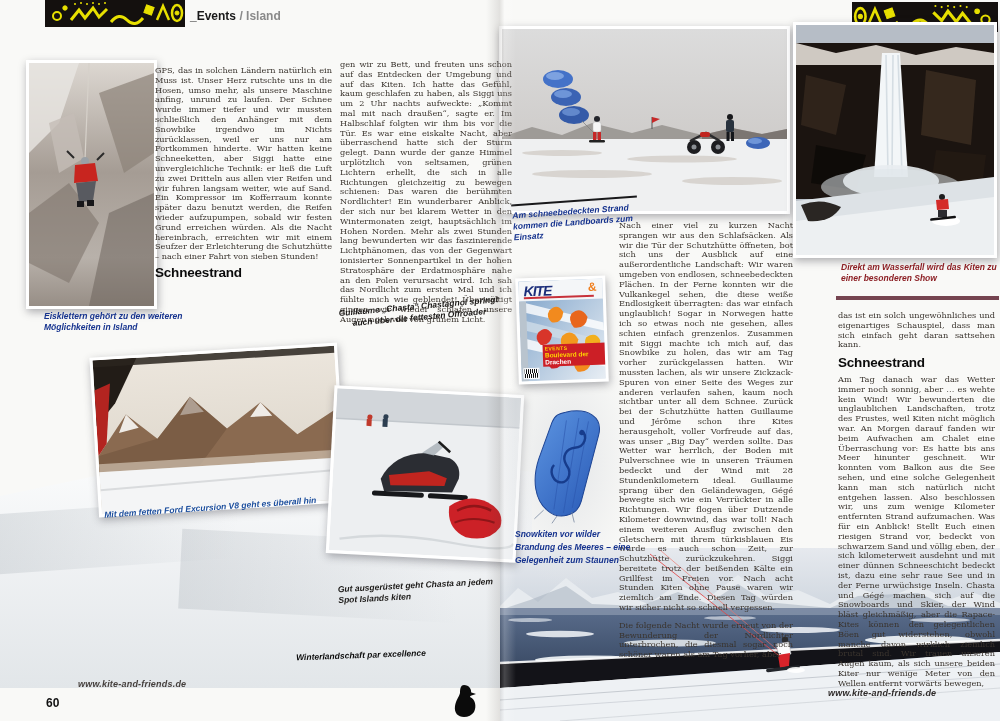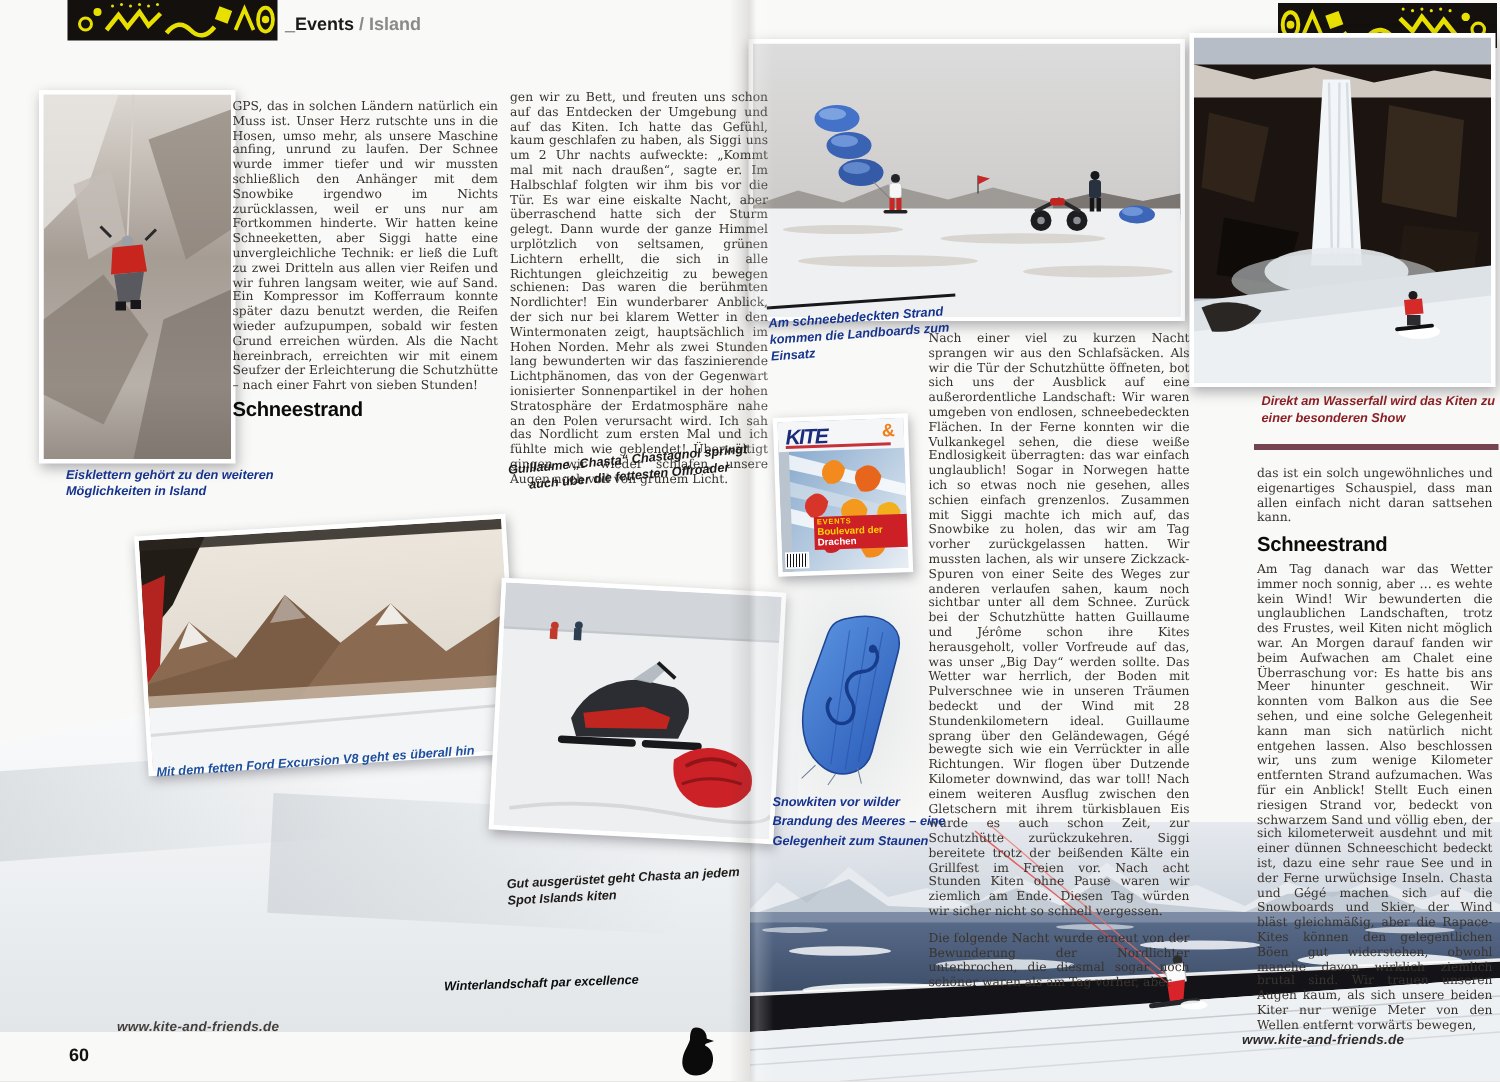--- a/index.html
+++ b/index.html
@@ -389,21 +389,21 @@
   <div class="col" style="left:340px;top:60px;width:172px;">
     <p>gen wir zu Bett, und freuten uns schon auf das Entdecken der Umgebung und auf das Kiten. Ich hatte das Gefühl, kaum geschlafen zu haben, als Siggi uns um 2 Uhr nachts aufweckte: „Kommt mal mit nach draußen“, sagte er. Im Halbschlaf folgten wir ihm bis vor die Tür. Es war eine eiskalte Nacht, aber überraschend hatte sich der Sturm gelegt. Dann wurde der ganze Himmel urplötzlich von seltsamen, grünen Lichtern erhellt, die sich in alle Richtungen gleichzeitig zu bewegen schienen: Das waren die berühmten Nordlichter! Ein wunderbarer Anblick, der sich nur bei klarem Wetter in den Wintermonaten zeigt, hauptsächlich im Hohen Norden. Mehr als zwei Stunden lang bewunderten wir das faszinierende Lichtphänomen, das von der Gegenwart ionisierter Sonnenpartikel in der hohen Stratosphäre der Erdatmosphäre nahe an den Polen verursacht wird. Ich sah das Nordlicht zum ersten Mal und ich fühlte mich wie geblendet! Überwältigt gingen wir wieder schlafen, unsere Augen noch voll von grünem Licht.</p>
   </div>
 
   <div class="col" style="left:619px;top:221px;width:174px;">
     <p style="margin-bottom:8px;">Nach einer viel zu kurzen Nacht sprangen wir aus den Schlafsäcken. Als wir die Tür der Schutzhütte öffneten, bot sich uns der Ausblick auf eine außerordentliche Landschaft: Wir waren umgeben von endlosen, schneebedeckten Flächen. In der Ferne konnten wir die Vulkankegel sehen, die diese weiße Endlosigkeit überragten: das war einfach unglaublich! Sogar in Norwegen hatte ich so etwas noch nie gesehen, alles schien einfach grenzenlos. Zusammen mit Siggi machte ich mich auf, das Snowbike zu holen, das wir am Tag vorher zurückgelassen hatten. Wir mussten lachen, als wir unsere Zickzack-Spuren von einer Seite des Weges zur anderen verlaufen sahen, kaum noch sichtbar unter all dem Schnee. Zurück bei der Schutzhütte hatten Guillaume und Jérôme schon ihre Kites herausgeholt, voller Vorfreude auf das, was unser „Big Day“ werden sollte. Das Wetter war herrlich, der Boden mit Pulverschnee wie in unseren Träumen bedeckt und der Wind mit 28 Stundenkilometern ideal. Guillaume sprang über den Geländewagen, Gégé bewegte sich wie ein Verrückter in alle Richtungen. Wir flogen über Dutzende Kilometer downwind, das war toll! Nach einem weiteren Ausflug zwischen den Gletschern mit ihrem türkisblauen Eis wurde es auch schon Zeit, zur Schutzhütte zurückzukehren. Siggi bereitete trotz der beißenden Kälte ein Grillfest im Freien vor. Nach acht Stunden Kiten ohne Pause waren wir ziemlich am Ende. Diesen Tag würden wir sicher nicht so schnell vergessen.</p>
     <p>Die folgende Nacht wurde erneut von der Bewunderung der Nordlichter unterbrochen, die diesmal sogar noch schöner waren als am Tag vorher, aber</p>
   </div>
 
   <div class="col" style="left:838px;top:311px;width:157px;">
-    <p style="margin-bottom:6px;">das ist ein solch ungewöhnliches und eigenartiges Schauspiel, dass man allen einfach nicht daran sattsehen kann.</p>
+    <p style="margin-bottom:6px;">das ist ein solch ungewöhnliches und eigenartiges Schauspiel, dass man sich einfach geht daran sattsehen kann.</p>
     <h2 class="colhead">Schneestrand</h2>
     <p>Am Tag danach war das Wetter immer noch sonnig, aber … es wehte kein Wind! Wir bewunderten die unglaublichen Landschaften, trotz des Frustes, weil Kiten nicht möglich war. An Morgen darauf fanden wir beim Aufwachen am Chalet eine Überraschung vor: Es hatte bis ans Meer hinunter geschneit. Wir konnten vom Balkon aus die See sehen, und eine solche Gelegenheit kann man sich natürlich nicht entgehen lassen. Also beschlossen wir, uns zum wenige Kilometer entfernten Strand aufzumachen. Was für ein Anblick! Stellt Euch einen riesigen Strand vor, bedeckt von schwarzem Sand und völlig eben, der sich kilometerweit ausdehnt und mit einer dünnen Schneeschicht bedeckt ist, dazu eine sehr raue See und in der Ferne urwüchsige Inseln. Chasta und Gégé machen sich auf die Snowboards und Skier, der Wind bläst gleichmäßig, aber die Rapace-Kites können den gelegentlichen Böen gut widerstehen, obwohl manche davon wirklich ziemlich brutal sind. Wir trauen unseren Augen kaum, als sich unsere beiden Kiter nur wenige Meter von den Wellen entfernt vorwärts bewegen,</p>
   </div>
 
   <div class="cap cap-blue" style="left:44px;top:311px;width:142px;">Eisklettern gehört zu den weiteren Möglichkeiten in Island</div>
 
   <div class="cap cap-dark" style="left:328px;top:301px;width:182px;text-align:center;transform:rotate(-5deg);">Guillaume „Chasta“ Chastagnol springt auch über die fettesten Offroader</div>
 
   <div class="cap cap-blue" style="left:104px;top:501px;width:250px;transform:rotate(-4deg);color:#1d4f9e;">Mit dem fetten Ford Excursion V8 geht es überall hin</div>
 

